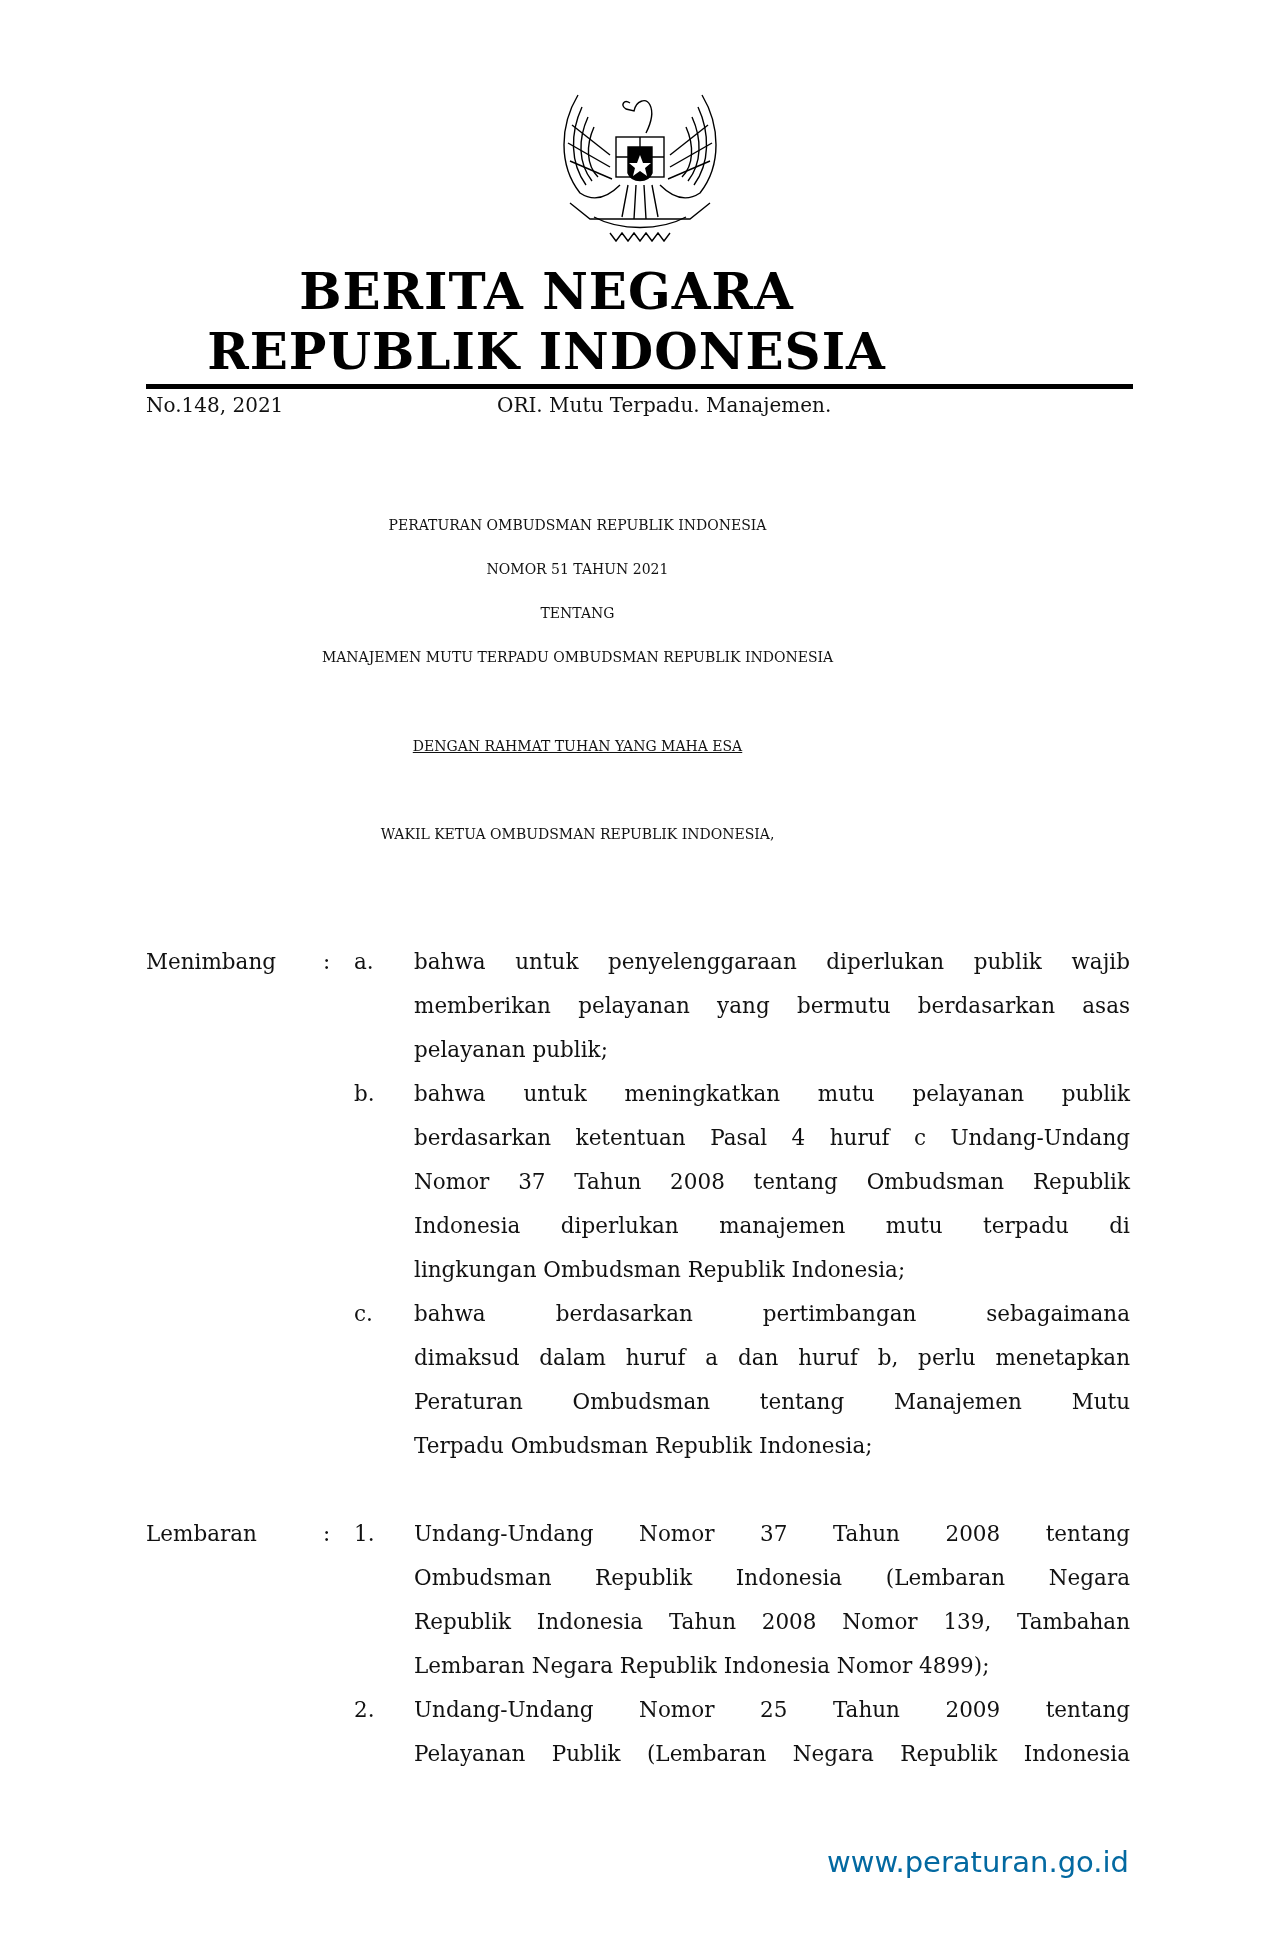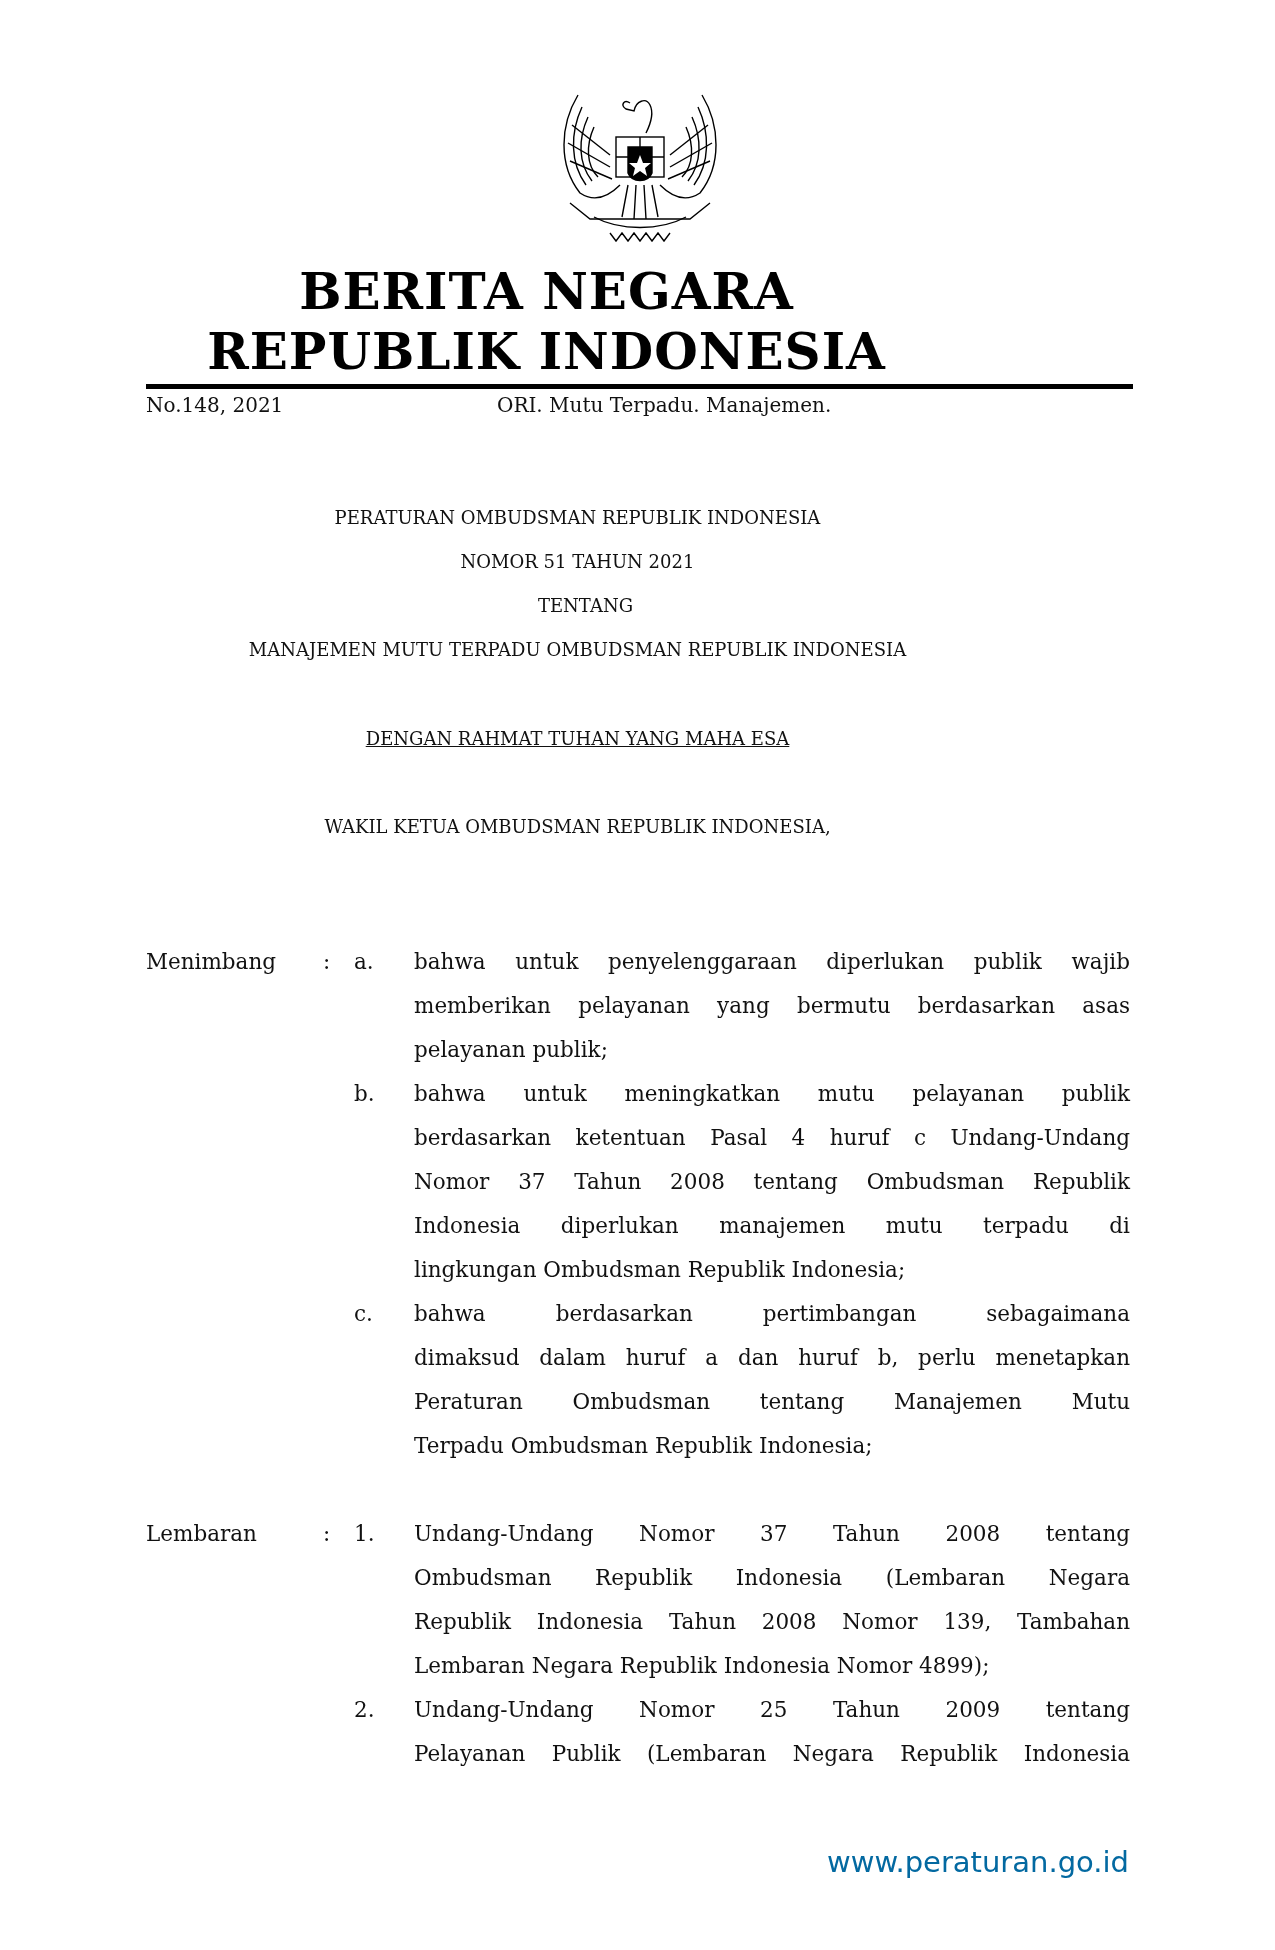--- a/index.html
+++ b/index.html
@@ -4,21 +4,21 @@
 <style>
   html, body { margin: 0; padding: 0; background: #ffffff; }
   body { width: 1275px; height: 1950px; position: relative; overflow: hidden;
          font-family: "DejaVu Serif", "Liberation Serif", serif; color: #111; }
   .abs { position: absolute; }
   .emblem { left: 550px; top: 85px; width: 180px; height: 165px; }
   .title { left: 0; width: 1093px; text-align: center; font-family: "DejaVu Serif", serif;
            font-weight: bold; font-size: 50px; letter-spacing: 1px; color: #000; }
   .rule { left: 146px; width: 987px; top: 384px; height: 5px; background: #000; }
   .meta { top: 393px; font-size: 20px; }
-  .center-line { left: 0; width: 1155px; text-align: center; font-size: 18px; }
+  .center-line { left: 0; width: 1155px; text-align: center; font-size: 14px; margin-top: 10px; }
   .row { position: absolute; font-size: 21.5px; line-height: 44px; }
   .label { left: 146px; }
   .colon { left: 323px; }
   .marker { left: 354px; }
   .body-text { left: 414px; width: 716px; text-align: justify; text-align-last: justify; }
   .body-text.last { text-align-last: left; }
   .footer { right: 146px; top: 1845px; font-family: "DejaVu Sans", "Liberation Sans", sans-serif;
             font-size: 29px; color: #0369a1; }
 </style>
 </head>
@@ -62,21 +62,21 @@
 </div>
 
 <div class="abs title" style="top:262px;">BERITA NEGARA</div>
 <div class="abs title" style="top:322px;">REPUBLIK INDONESIA</div>
 <div class="abs rule"></div>
 <div class="abs meta" style="left:146px;">No.148, 2021</div>
 <div class="abs meta" style="left:497px;">ORI. Mutu Terpadu. Manajemen.</div>
 
 <div class="abs center-line" style="top:507px;">PERATURAN OMBUDSMAN REPUBLIK INDONESIA</div>
 <div class="abs center-line" style="top:551px;">NOMOR 51 TAHUN 2021</div>
-<div class="abs center-line" style="top:595px;padding-left:8px;">TENTANG</div>
+<div class="abs center-line" style="top:595px;">TENTANG</div>
 <div class="abs center-line" style="top:639px;">MANAJEMEN MUTU TERPADU OMBUDSMAN REPUBLIK INDONESIA</div>
 <div class="abs center-line" style="top:728px;text-decoration:underline;">DENGAN RAHMAT TUHAN YANG MAHA ESA</div>
 <div class="abs center-line" style="top:816px;">WAKIL KETUA OMBUDSMAN REPUBLIK INDONESIA,</div>
 
 <div class="row label" style="top:940px;">Menimbang</div>
 <div class="row colon" style="top:940px;">:</div>
 
 <div class="row marker" style="top:940px;">a.</div>
 <div class="row body-text" style="top:940px;">bahwa untuk penyelenggaraan diperlukan publik wajib</div>
 <div class="row body-text" style="top:984px;">memberikan pelayanan yang bermutu berdasarkan asas</div>

